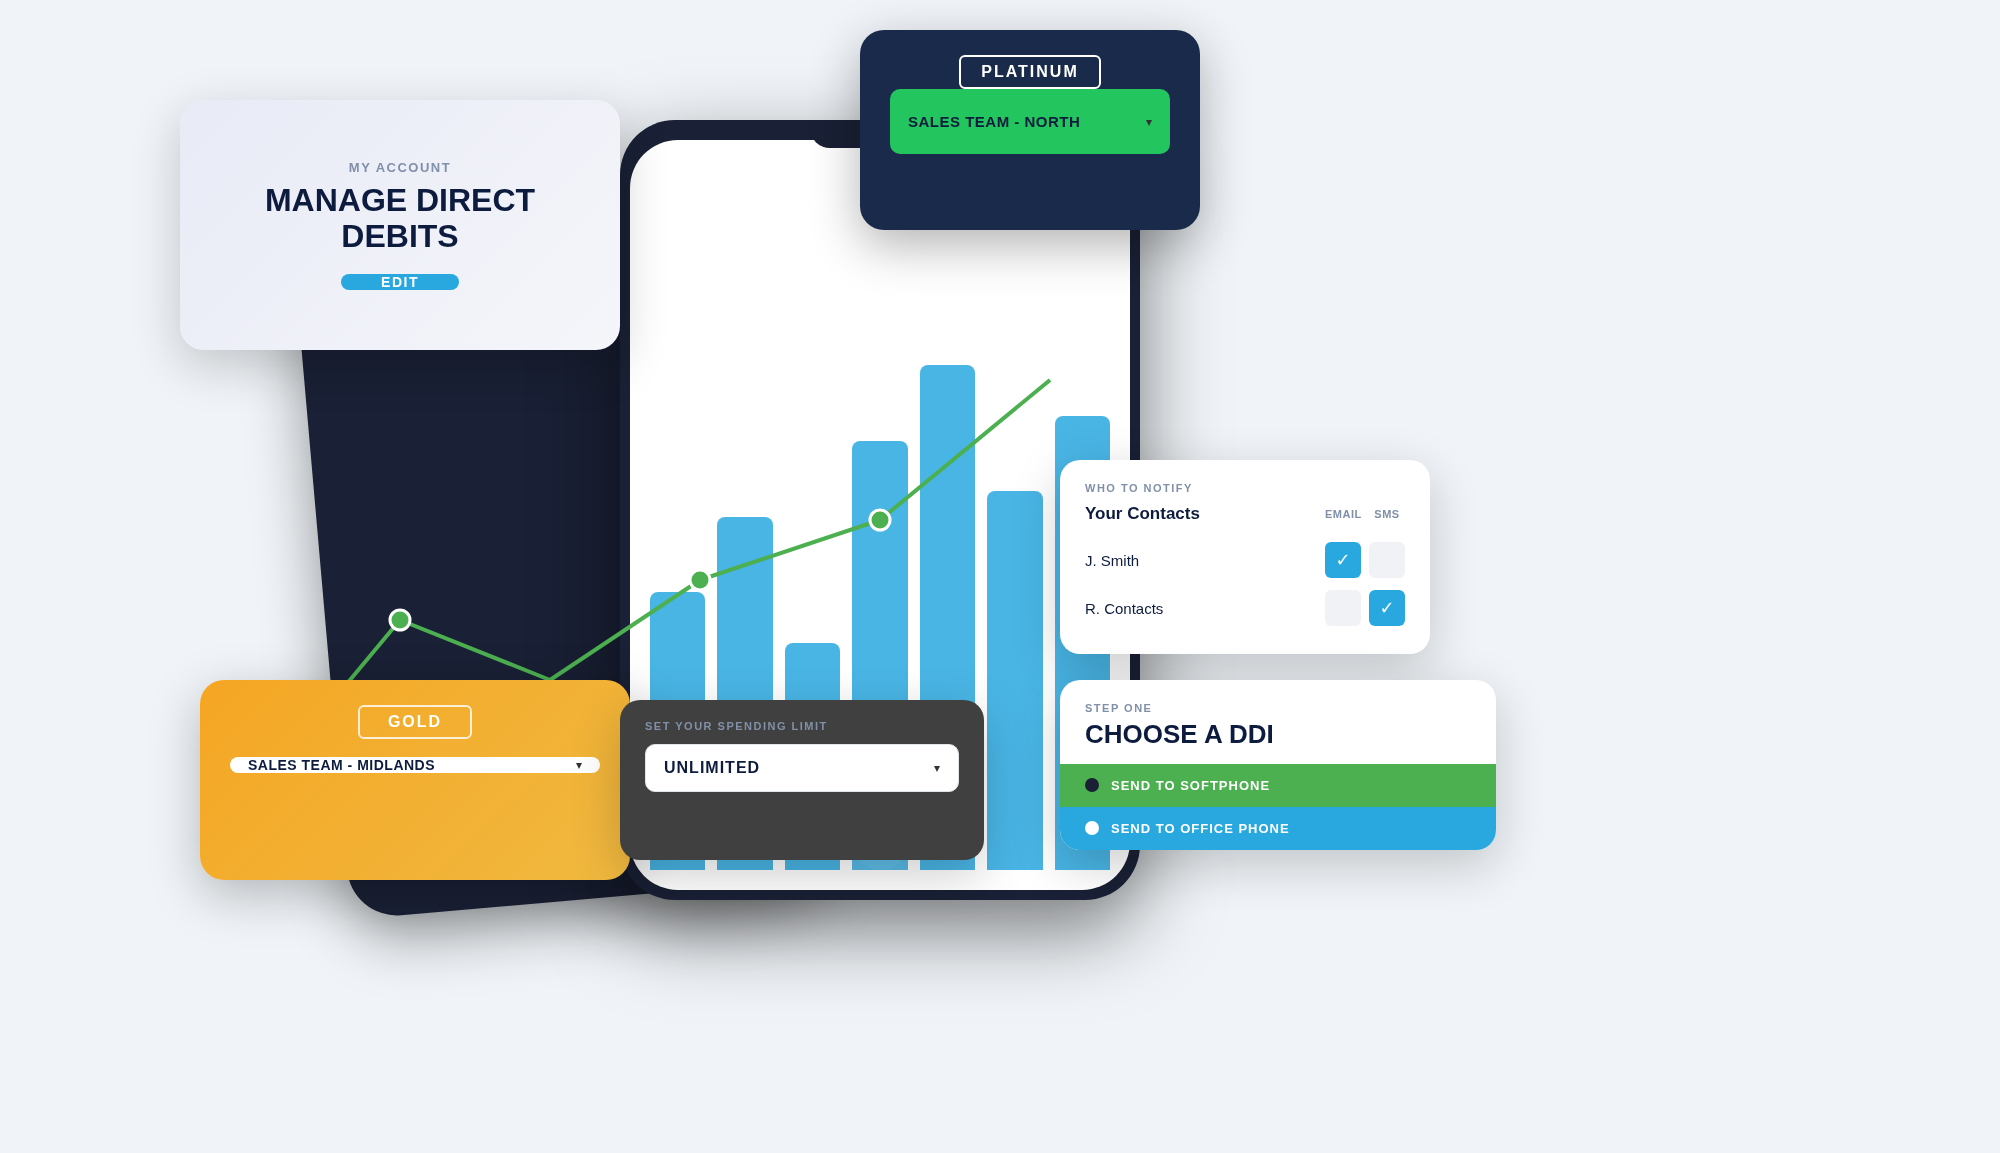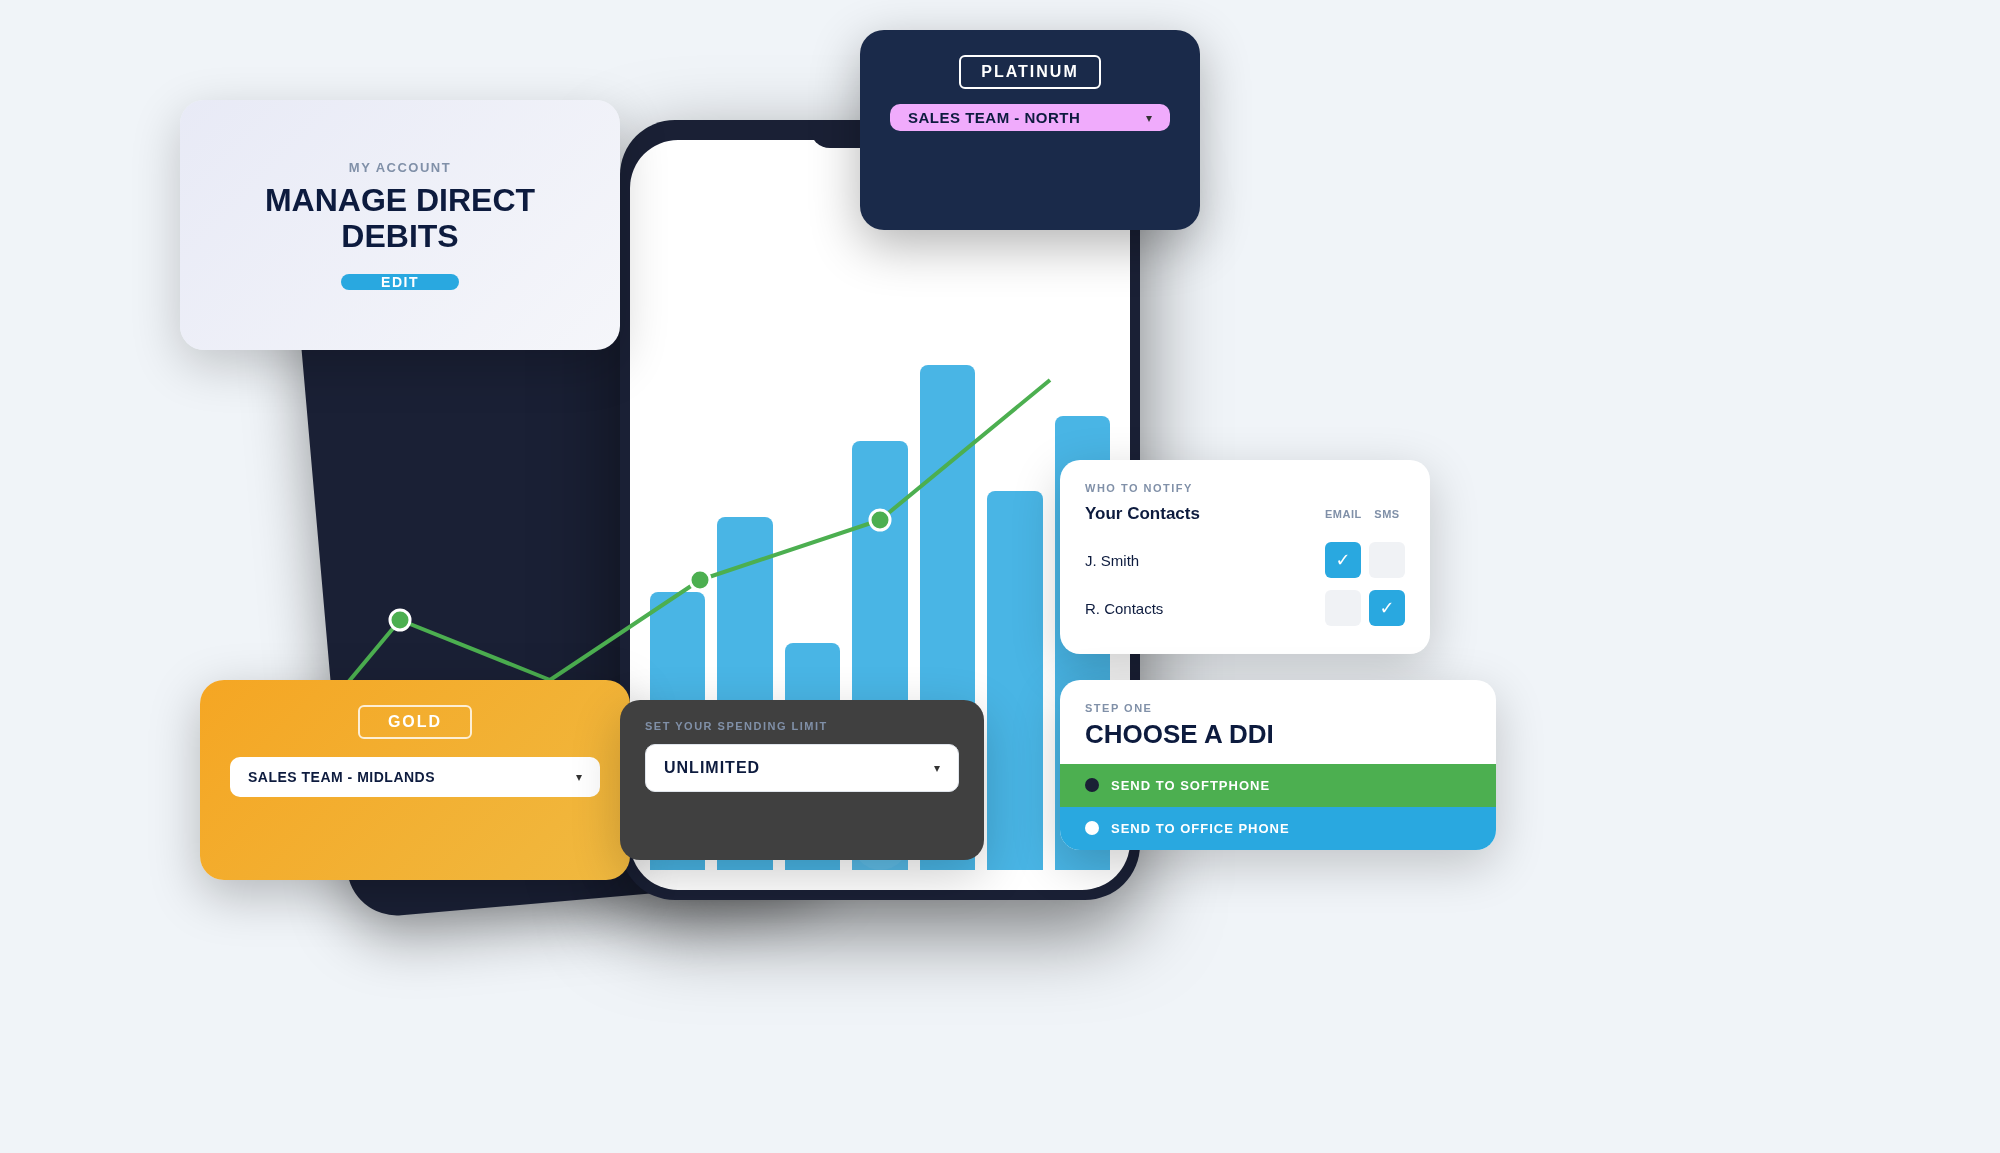--- a/index.html
+++ b/index.html
@@ -146,37 +146,36 @@
       width: 340px;
       height: 200px;
       background: #1a2a4a;
       border-radius: 24px;
       box-shadow: 0 15px 50px rgba(0,0,0,0.3);
       z-index: 6;
       padding: 25px 30px;
       display: flex;
       flex-direction: column;
       align-items: center;
-      gap: 15px;
     }
 
     .platinum-badge {
       border: 2px solid white;
       color: white;
       font-weight: 800;
       font-size: 16px;
       letter-spacing: 2px;
       padding: 6px 20px;
       border-radius: 6px;
     }
 
     .platinum-dropdown {
-      background: #f0abfc;
+      background: #22c55e;
       border-radius: 10px;
-      padding: 5px 18px;
+      padding: 24px 18px;
       width: 100%;
       display: flex;
       justify-content: space-between;
       align-items: center;
       cursor: pointer;
     }
 
     .platinum-dropdown-text {
       font-size: 15px;
       font-weight: 700;
@@ -213,22 +212,22 @@
       color: white;
       font-weight: 800;
       font-size: 16px;
       letter-spacing: 2px;
       padding: 6px 28px;
       border-radius: 6px;
     }
 
     .gold-dropdown {
       background: white;
-      border-radius: 10px;
-      padding: 12px 18px;
+      border-radius: 16px;
+      padding: 0 18px;
       width: 100%;
       display: flex;
       justify-content: space-between;
       align-items: center;
       cursor: pointer;
     }
 
     .gold-dropdown-text {
       font-size: 14px;
       font-weight: 700;

